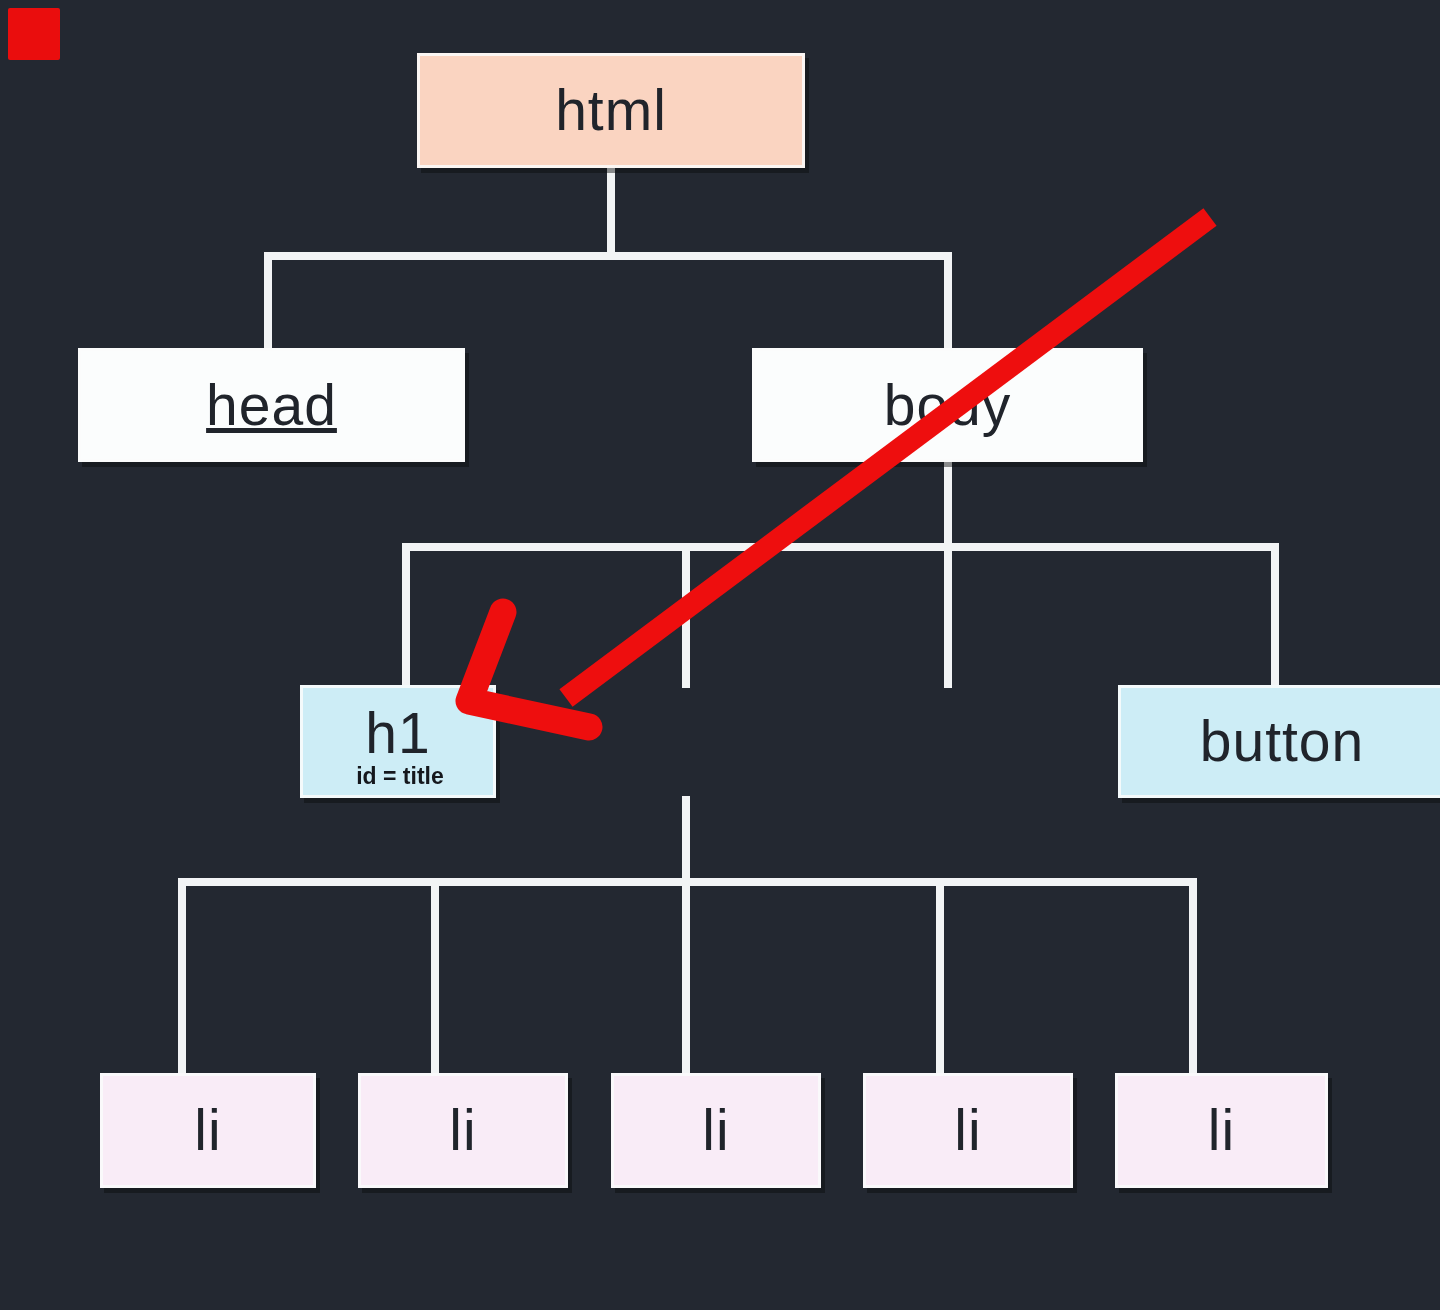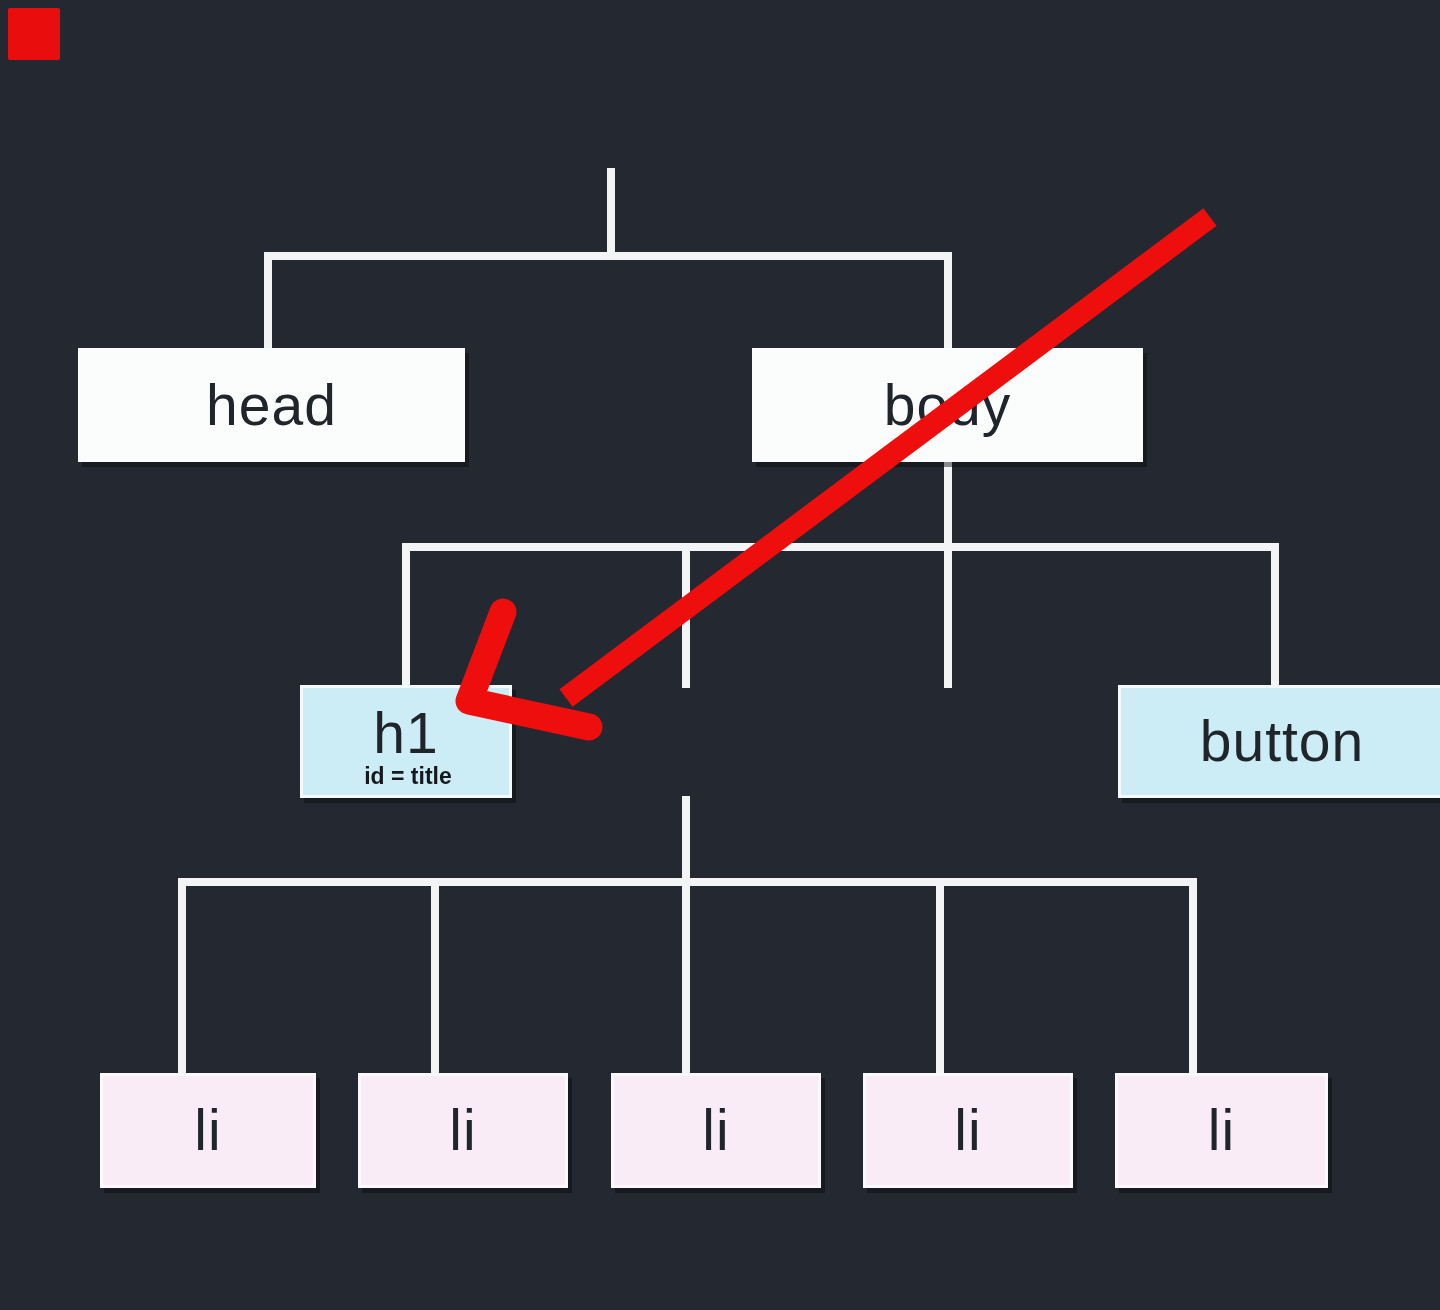--- a/index.html
+++ b/index.html
@@ -76,30 +76,33 @@
       <line x1="686" y1="796" x2="686" y2="886"></line>
       <line x1="178" y1="882" x2="1197" y2="882"></line>
       <line x1="182" y1="878" x2="182" y2="1078"></line>
       <line x1="435" y1="878" x2="435" y2="1078"></line>
       <line x1="686" y1="878" x2="686" y2="1078"></line>
       <line x1="940" y1="878" x2="940" y2="1078"></line>
       <line x1="1193" y1="878" x2="1193" y2="1078"></line>
     </g>
   </svg>
 
+  <div class="node root" style="left:417px; top:53px;  width:388px; height:115px;">
+    <span class="label">html</span>
+  </div>
 
-  <div class="node white" style="left:78px;  top:348px; width:387px; height:114px;">
+  <div class="node white" style="left:78px;  top:348px; width:387px; height:114px;text-decoration:underline;">
     <span class="label">head</span>
   </div>
 
   <div class="node white" style="left:752px; top:348px; width:391px; height:114px;">
     <span class="label">body</span>
   </div>
 
-  <div class="node cyan has-annotation" style="left:300px; top:685px; width:212px; height:113px;">
+  <div class="node cyan has-annotation" style="left:300px; top:685px; width:196px; height:113px;">
     <span class="label">h1</span>
     <span class="annotation">id = title</span>
   </div>
 
 
 
   <div class="node cyan" style="left:1118px; top:685px; width:328px; height:113px;">
     <span class="label">button</span>
   </div>
 

